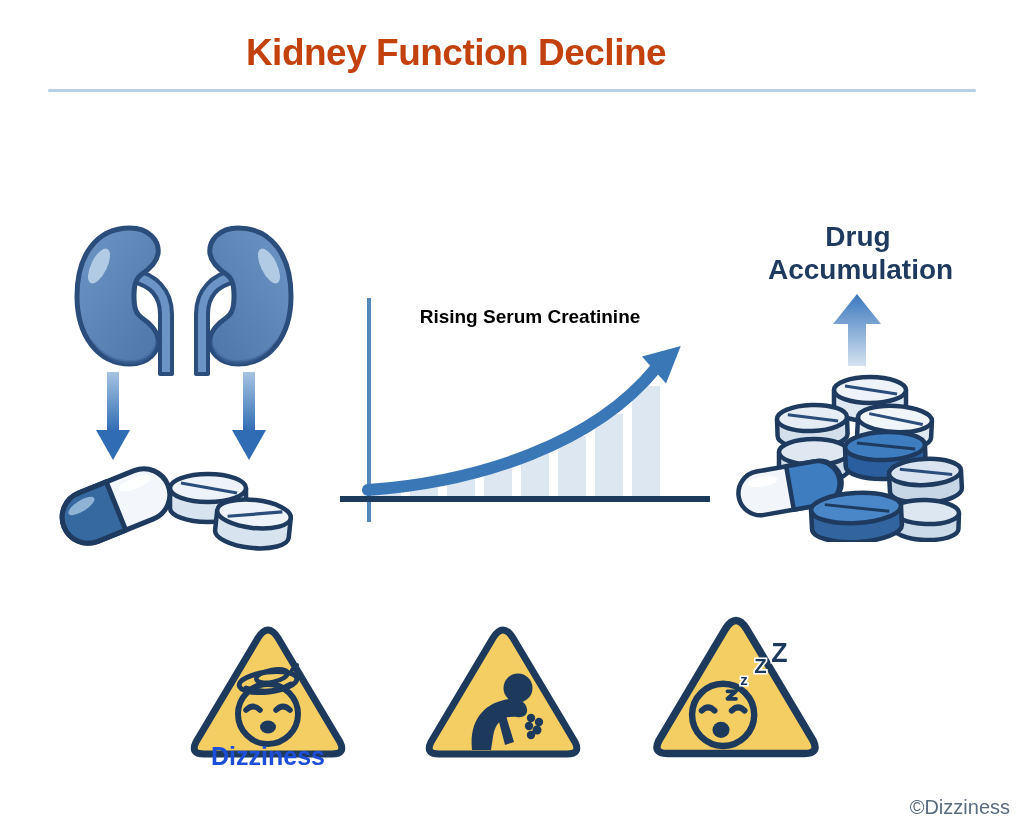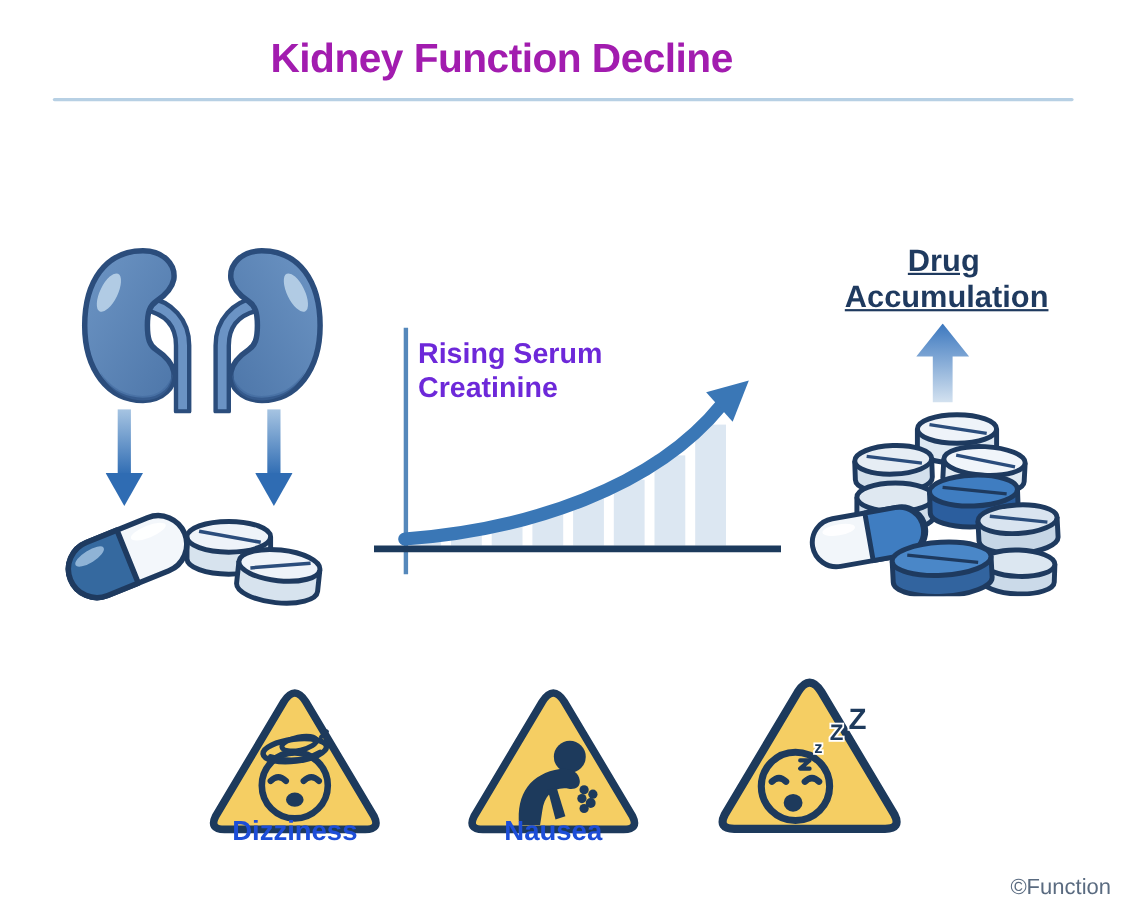--- a/index.html
+++ b/index.html
@@ -3,29 +3,29 @@
 <meta charset="utf-8">
 <style>
   html,body{margin:0;padding:0;background:#ffffff;}
   .stage{
     position:relative;width:1024px;height:834px;background:#ffffff;overflow:hidden;
     font-family:"Liberation Sans", sans-serif;color:#1f3a5f;
   }
   .abs{position:absolute;}
   .page-title{
     top:32px;left:0;width:912px;text-align:center;
-    font-size:37px;font-weight:700;letter-spacing:-0.5px;color:#a21caf;
+    font-size:37px;font-weight:700;letter-spacing:-0.5px;color:#c2410c;
   }
   .divider{top:89px;left:48px;width:928px;height:3px;background:#b7d0e4;border-radius:2px;}
   .caption{
-    font-size:26px;font-weight:600;line-height:1.18;text-align:center;color:#1f3a5f;text-decoration:underline;
+    font-size:26px;font-weight:600;line-height:1.18;text-align:center;color:#1f3a5f;
   }
   .chart-label{
-    top:306px;left:380px;width:300px;text-align:left;
-    font-size:26px;font-weight:600;color:#6d28d9;
+    top:306px;left:380px;width:300px;text-align:center;
+    font-size:19px;font-weight:600;color:#000000;
   }
   .warn-label{
     top:742px;text-align:center;font-size:25px;font-weight:600;color:#1d4ed8;
   }
   .watermark{
     top:796px;left:860px;width:150px;text-align:right;
     font-size:20px;color:#5a6b80;font-weight:400;
   }
   svg{display:block;}
 </style>
@@ -211,17 +211,16 @@
     <ellipse cx="66" cy="110" rx="8" ry="7.5" fill="#1d3a5c"></ellipse>
     <path d="M72,74 L80,74 L72,81 L80,81" fill="none" stroke="#1d3a5c" stroke-width="3.5" stroke-linecap="round" stroke-linejoin="round"></path>
     <g style="font-family:'Liberation Sans',sans-serif;font-weight:700;fill:#1d3a5c;paint-order:stroke;stroke:#ffffff;stroke-width:3px;">
       <text x="84" y="68" font-size="14">z</text>
       <text x="97" y="57" font-size="19">Z</text>
       <text x="113" y="47" font-size="25">Z</text>
     </g>
   </svg>
 
   <div class="abs warn-label" style="left:188px;width:160px">Dizziness</div>
-  <div class="abs warn-label" style="left:423px;width:160px">Nausea</div>
-
-  <div class="abs watermark">©Function</div>
+
+  <div class="abs watermark">©Dizziness</div>
 
 </div>
 
 </body></html>

